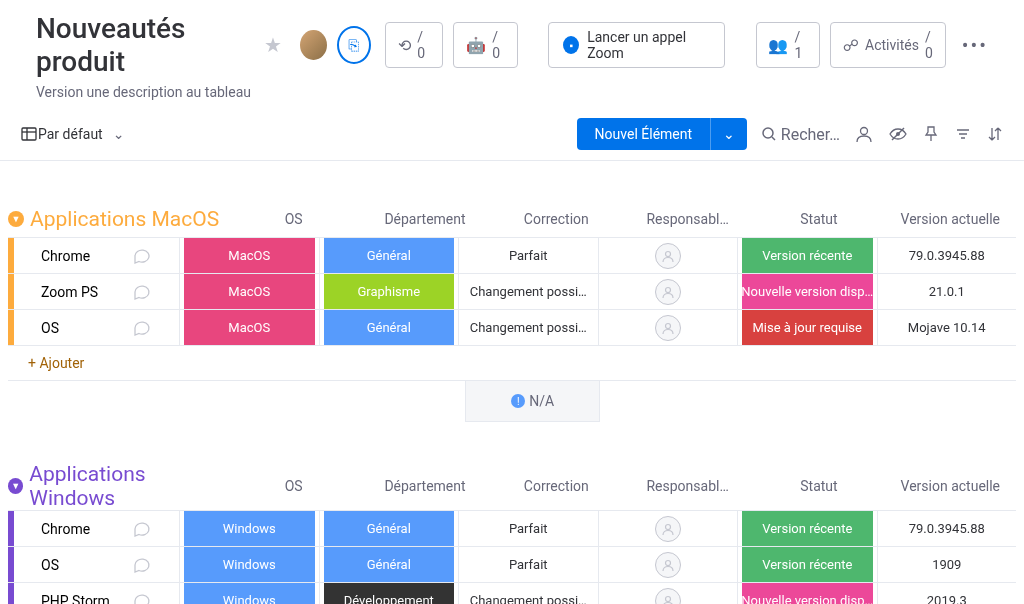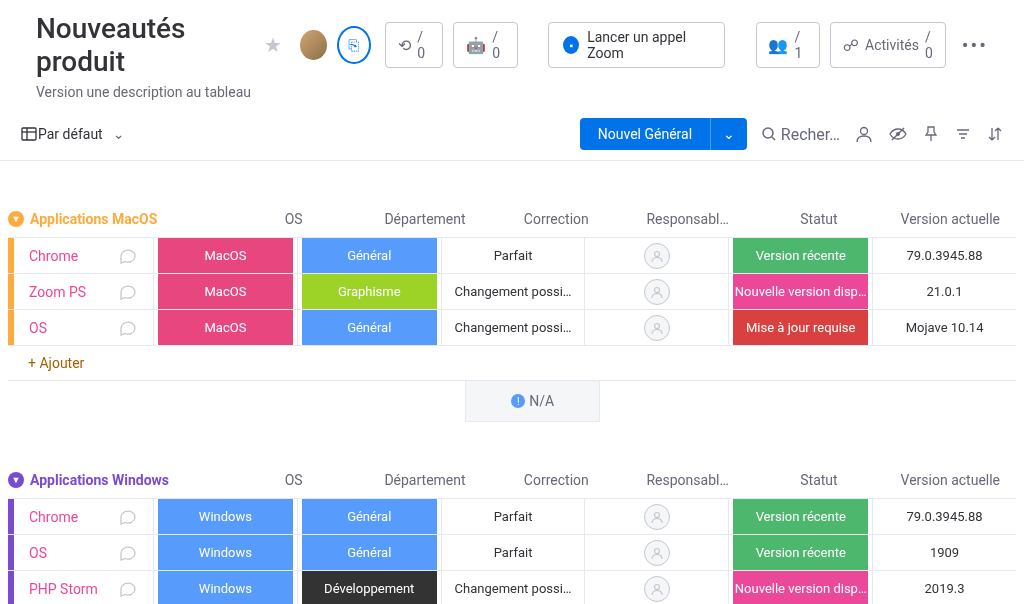--- a/index.html
+++ b/index.html
@@ -21,25 +21,25 @@
 .view-sel{display:flex;align-items:center;gap:0;color:#323338}
 .spacer{flex:1}
 .new-btn{background:#0073ea;color:#fff;border-radius:4px;display:flex;align-items:center;overflow:hidden}
 .new-btn .lbl{padding:8px 18px;font-weight:400}
 .new-btn .chev{padding:8px 12px;border-left:1px solid rgba(255,255,255,0.3)}
 .tool-ic{color:#676879;font-size:16px;display:flex;align-items:center;gap:4px}
 .group{margin:40px 8px 0}
 .group-head{display:flex;align-items:center}
 .group-title-wrap{display:flex;align-items:center;gap:6px;width:220px;padding-left:0}
 .caret{width:16px;height:16px;border-radius:50%;display:flex;align-items:center;justify-content:center;color:#fff;font-size:9px}
-.group-title{font-size:14px;font-weight:700}
+.group-title{font-size:21px;font-weight:400}
 .col-head{flex:1;text-align:center;color:#676879;font-size:14px;padding:10px 0}
 .row{display:flex;align-items:stretch;border-top:1px solid #e6e9ef;height:36px}
 .row-bar{width:6px}
-.row-name{width:140px;padding:8px 15px;display:flex;align-items:center;justify-content:space-between;color:#ec4899;border-right:1px solid #e6e9ef}
+.row-name{width:166px;padding:8px 27px;display:flex;align-items:center;justify-content:space-between;color:#000000;border-right:1px solid #e6e9ef}
 .chat-ic{color:#c5c7d0;font-size:18px}
 .cell{flex:1;display:flex;align-items:center;justify-content:center;border-right:1px solid #e6e9ef;padding:0 4px;font-size:13px;overflow:hidden;white-space:nowrap;text-overflow:ellipsis}
 .cell:last-child{border-right:none}
 .tag{color:#fff;width:100%;height:100%;display:flex;align-items:center;justify-content:center;font-size:13px}
 .add-row{display:flex;align-items:center;height:36px;border-top:1px solid #e6e9ef;border-bottom:1px solid #e6e9ef}
 .add-row .row-bar{opacity:0.3}
 .add-row .txt{padding:12px 14px;color:#a16207}
 .summary{display:flex;margin-top:0}
 .summary-cell{flex:1;max-width:135px;background:#f5f6f8;display:flex;align-items:center;justify-content:center;padding:12px;gap:4px;color:#676879;border:1px solid #e6e9ef;border-top:none}
 .info-ic{width:14px;height:14px;border-radius:50%;background:#579bfc;color:#fff;font-size:10px;display:flex;align-items:center;justify-content:center}
@@ -102,21 +102,21 @@
     <svg width="18" height="18" viewBox="0 0 18 18">
         <rect x="2" y="3" width="14" height="12" rx="1" fill="none" stroke="#323338" stroke-width="1.3"></rect>
         <line x1="2" y1="7" x2="16" y2="7" stroke="#323338" stroke-width="1.3"></line>
         <line x1="7" y1="3" x2="7" y2="15" stroke="#323338" stroke-width="1.3"></line>
       </svg>
     <span>Par défaut</span>
     <span style="margin-left:10px;color:#676879">⌄</span>
   </div>
   <div class="spacer"></div>
   <div class="new-btn">
-    <span class="lbl">Nouvel Général</span>
+    <span class="lbl">Nouvel Élément</span>
     <span class="chev">⌄</span>
   </div>
   <div class="tool-ic">
     <svg width="16" height="16" viewBox="0 0 16 16">
         <circle cx="7" cy="7" r="5" fill="none" stroke="#676879" stroke-width="1.5"></circle>
         <line x1="11" y1="11" x2="14" y2="14" stroke="#676879" stroke-width="1.5"></line>
       </svg>
     <span>Recher…</span>
   </div>
   <div class="tool-ic">

